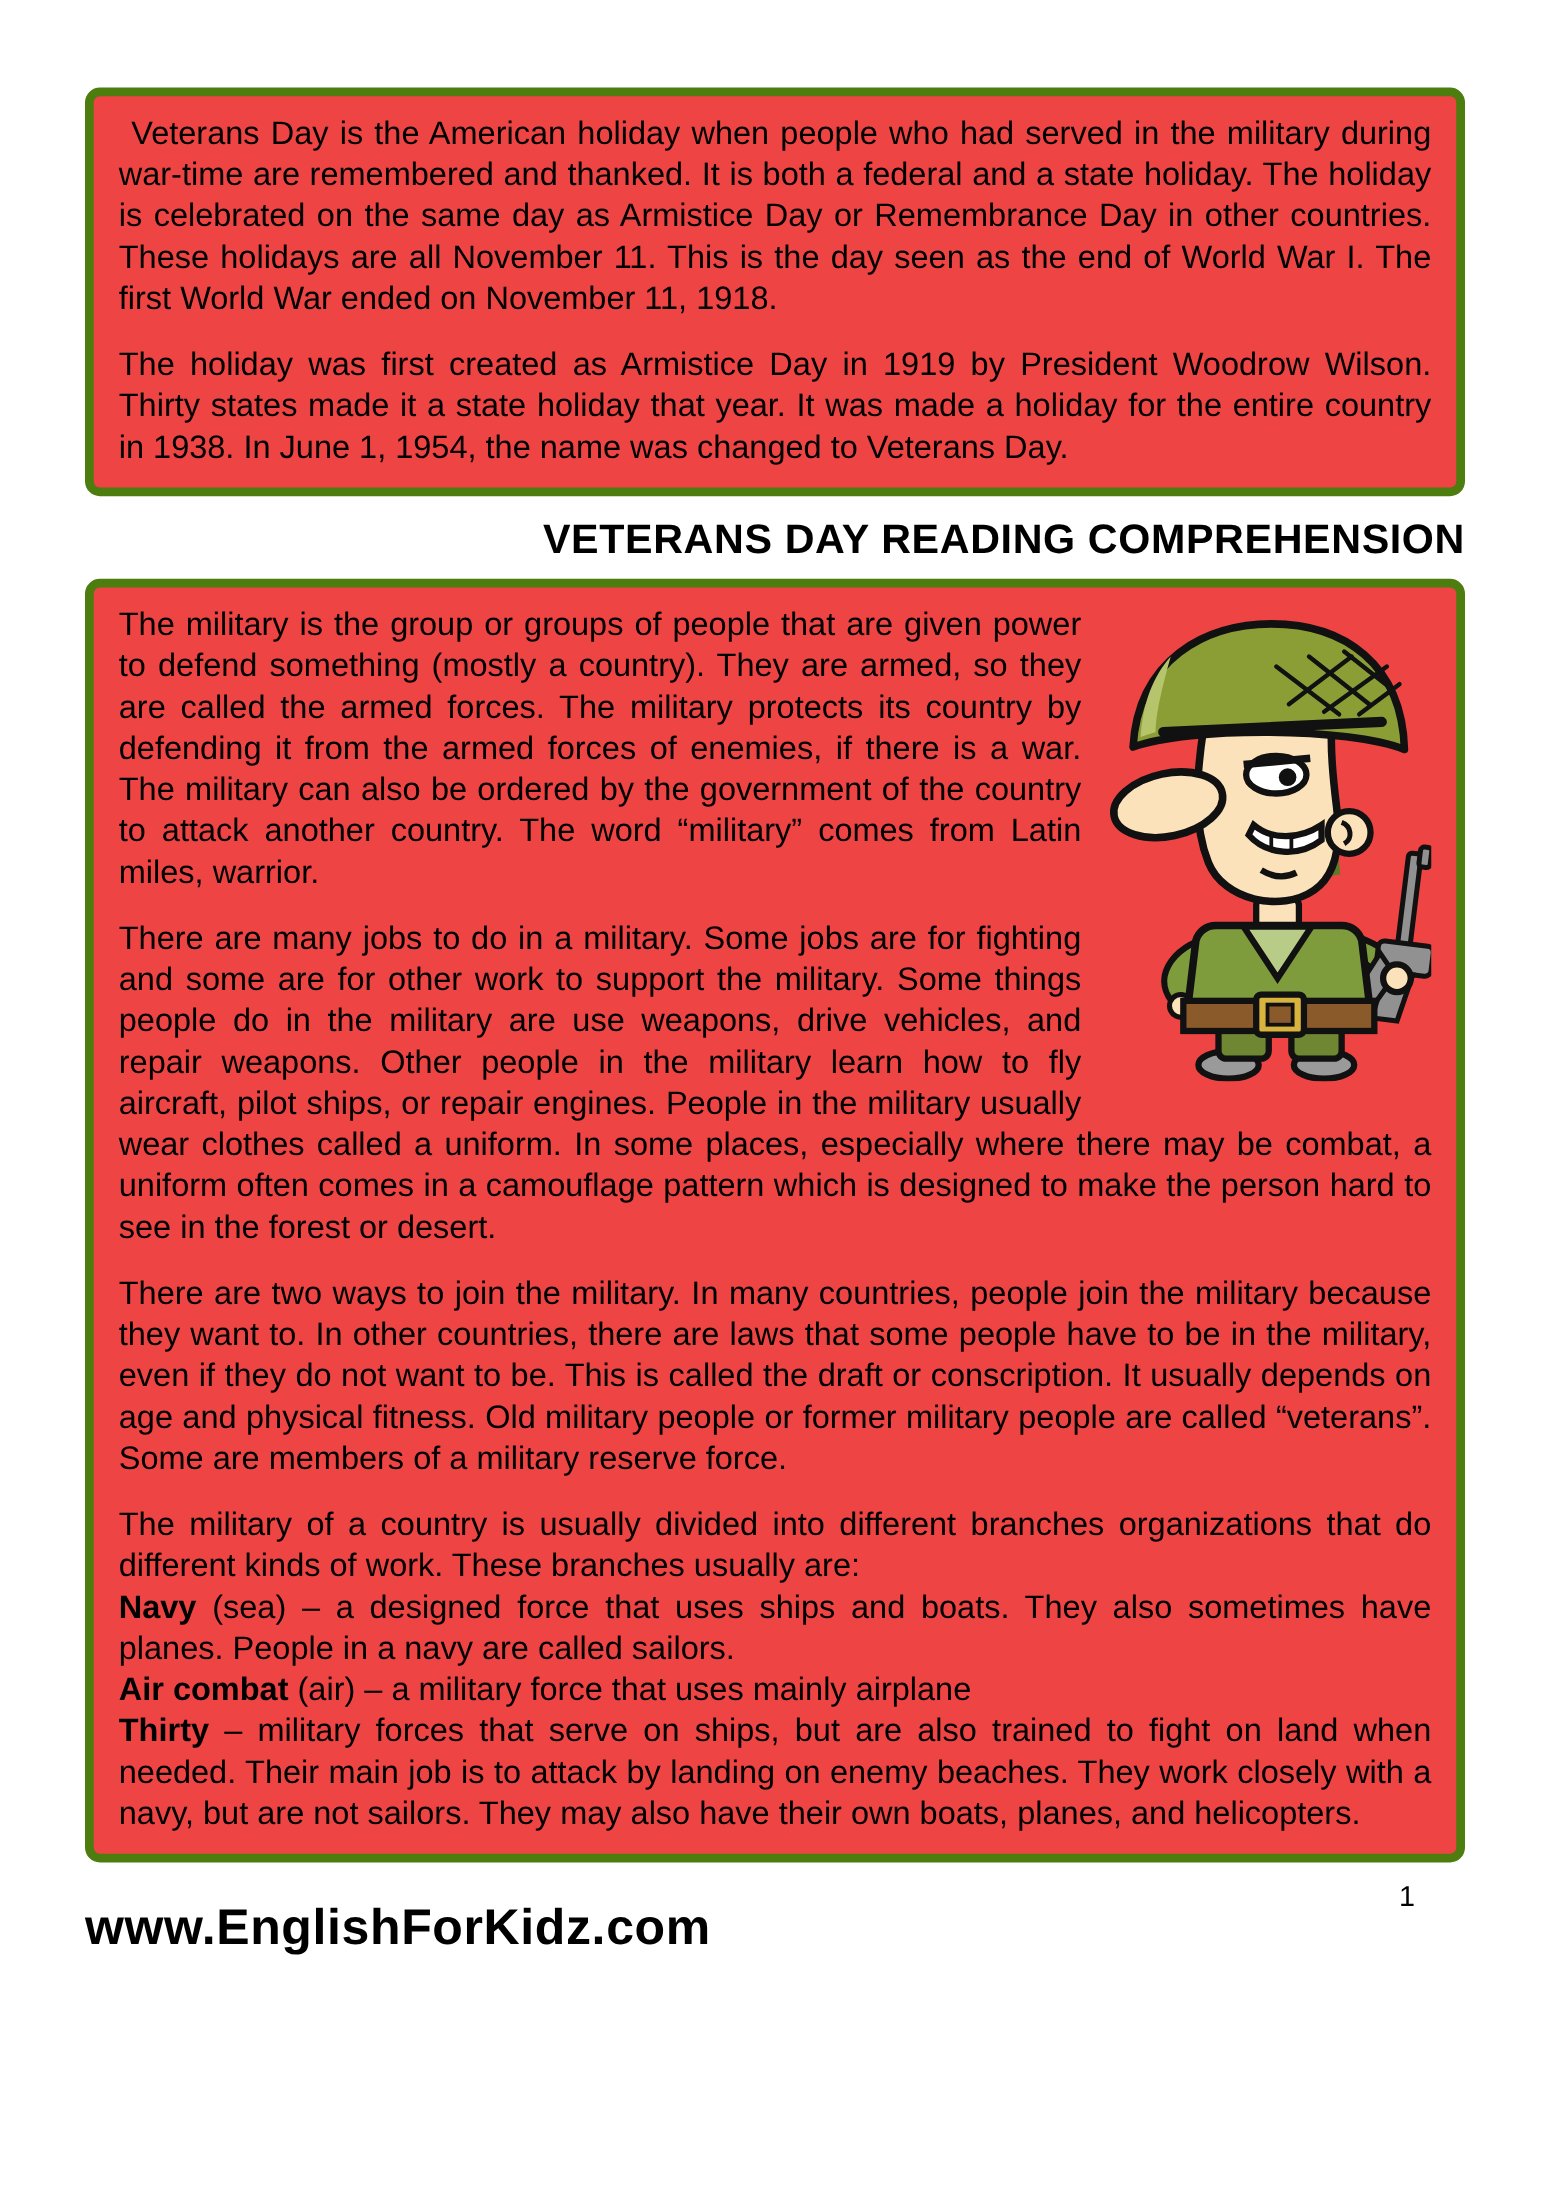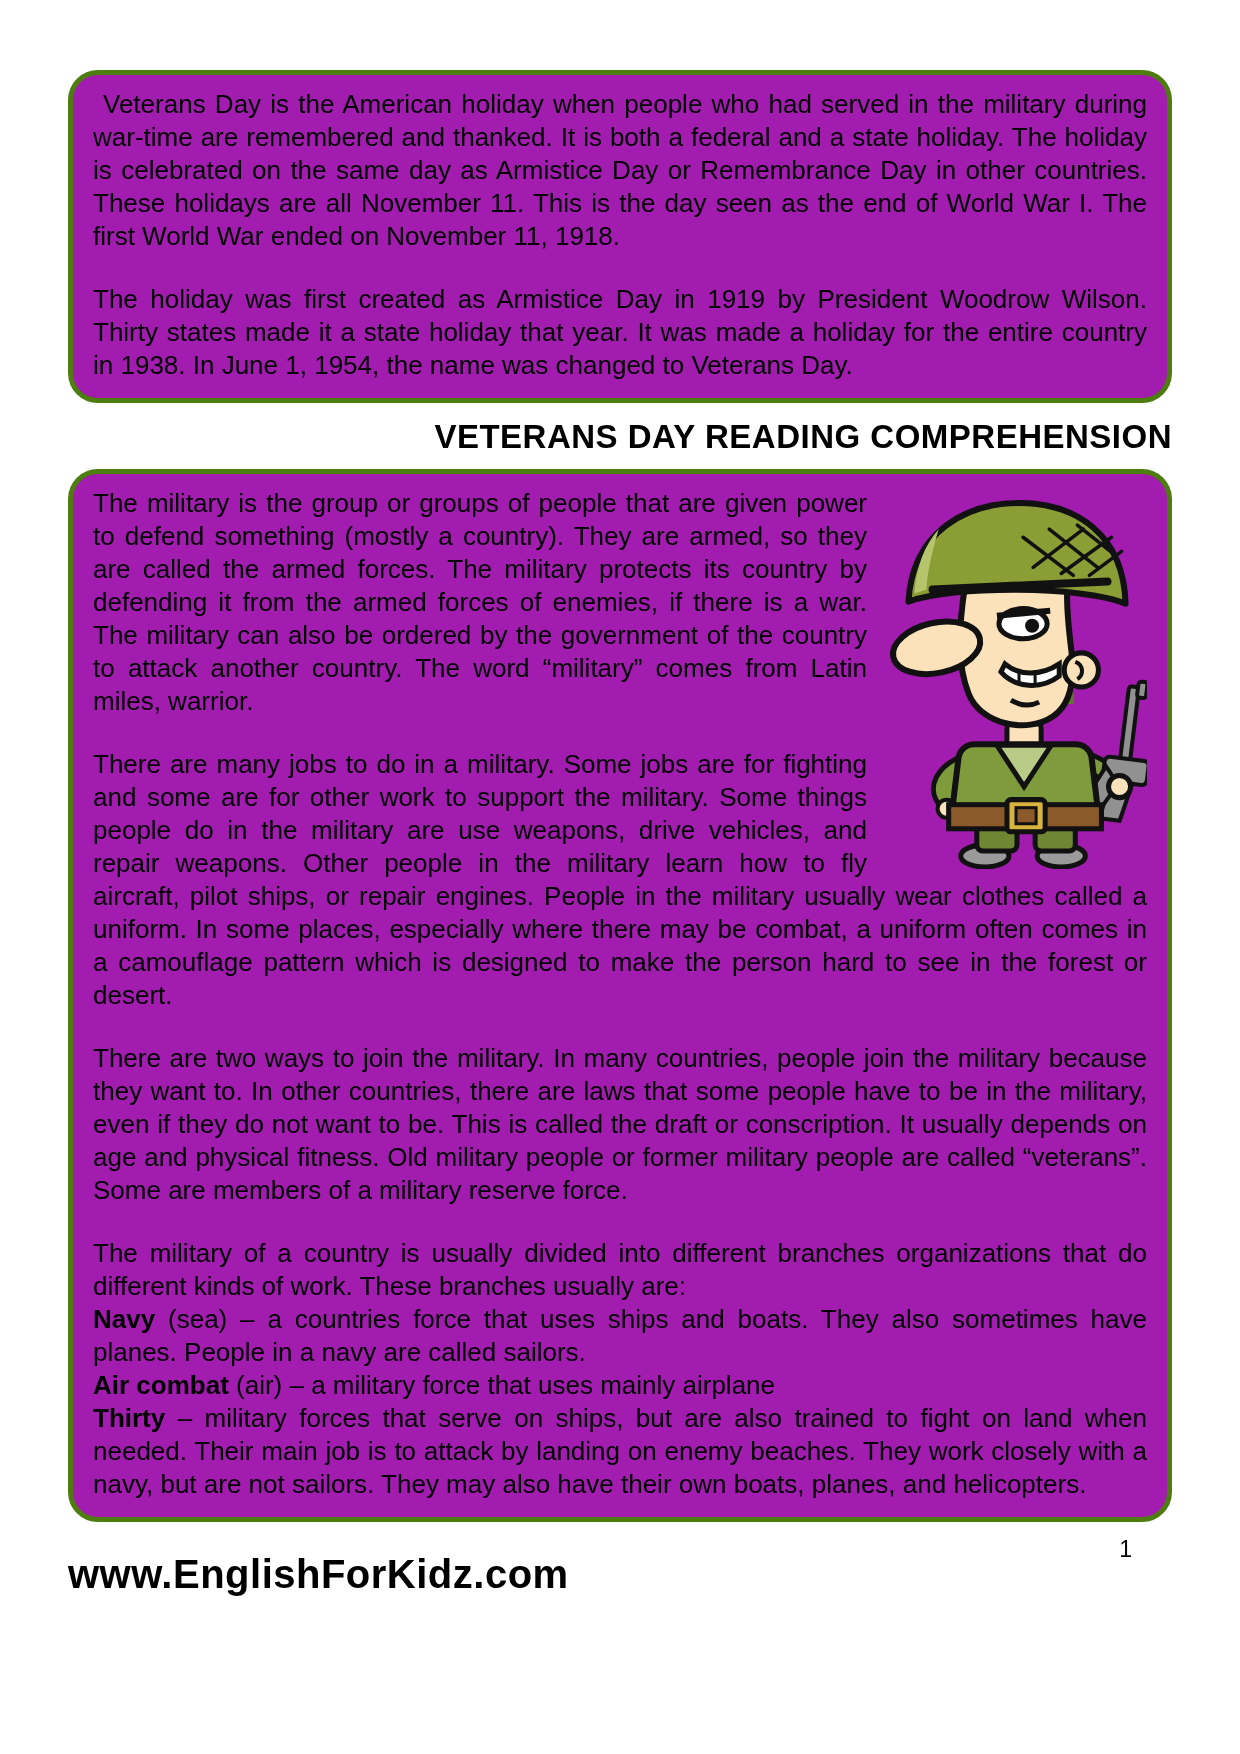--- a/index.html
+++ b/index.html
@@ -2,25 +2,25 @@
 <html><head>
 <meta charset="utf-8">
 <style>
   html,body{margin:0;padding:0;background:#ffffff;}
   .page{
     width:1240px;height:1754px;box-sizing:border-box;
     padding:70px 68px 0 68px;position:relative;overflow:hidden;
     font-family:"Liberation Sans",sans-serif;color:#000;background:#fff;
   }
   .box{
-    border:5px solid #4d7c0f;border-radius:30px;
-    padding:13px 20px 16px 20px;background:#a21caf;
+    border:7px solid #4d7c0f;border-radius:12px;
+    padding:13px 20px 16px 20px;background:#ef4444;
   }
   .box p{margin:0;font-size:26px;line-height:33px;text-align:justify;}
-  .box p.gap{margin-top:30px;}
+  .box p.gap{margin-top:20px;}
   .indent-first{text-indent:10px;}
   .heading{
     font-size:33px;font-weight:bold;text-align:right;
     margin:15px 0 13px 0;letter-spacing:0.5px;
   }
   .soldier-wrap{float:right;width:264px;height:382px;margin:0 0 6px 16px;}
   .soldier-wrap svg{width:100%;height:100%;display:block;}
   .branch{margin-top:0;}
   .branch b{font-weight:bold;}
   .footer{position:relative;margin-top:16px;height:70px;}
@@ -110,21 +110,21 @@
           <path d="M176,86 L226,50"></path>
           <path d="M204,88 L236,64"></path>
         </g>
       </svg>
     </div>
 
     <p>The military is the group or groups of people that are given power to defend something (mostly a country). They are armed, so they are called the armed forces. The military protects its country by defending it from the armed forces of enemies, if there is a war. The military can also be ordered by the government of the country to attack another country. The word “military” comes from Latin miles, warrior.</p>
     <p class="gap">There are many jobs to do in a military. Some jobs are for fighting and some are for other work to support the military. Some things people do in the military are use weapons, drive vehicles, and repair weapons. Other people in the military learn how to fly aircraft, pilot ships, or repair engines. People in the military usually wear clothes called a uniform. In some places, especially where there may be combat, a uniform often comes in a camouflage pattern which is designed to make the person hard to see in the forest or desert.</p>
     <p class="gap">There are two ways to join the military. In many countries, people join the military because they want to. In other countries, there are laws that some people have to be in the military, even if they do not want to be. This is called the draft or conscription. It usually depends on age and physical fitness. Old military people or former military people are called “veterans”. Some are members of a military reserve force.</p>
     <p class="gap">The military of a country is usually divided into different branches organizations that do different kinds of work. These branches usually are:</p>
-    <p class="branch"><b>Navy</b><span> (sea) – a countries force that uses ships and boats. They also sometimes have planes. People in a navy are called sailors.</span></p>
+    <p class="branch"><b>Navy</b><span> (sea) – a designed force that uses ships and boats. They also sometimes have planes. People in a navy are called sailors.</span></p>
     <p class="branch"><b>Air combat</b><span> (air) – a military force that uses mainly airplane</span></p>
     <p class="branch"><b>Thirty</b><span> – military forces that serve on ships, but are also trained to fight on land when needed. Their main job is to attack by landing on enemy beaches. They work closely with a navy, but are not sailors. They may also have their own boats, planes, and helicopters.</span></p>
   </div>
 
   <div class="footer">
     <div class="page-num">1</div>
     <div class="site">www.EnglishForKidz.com</div>
   </div>
 
 </div>

